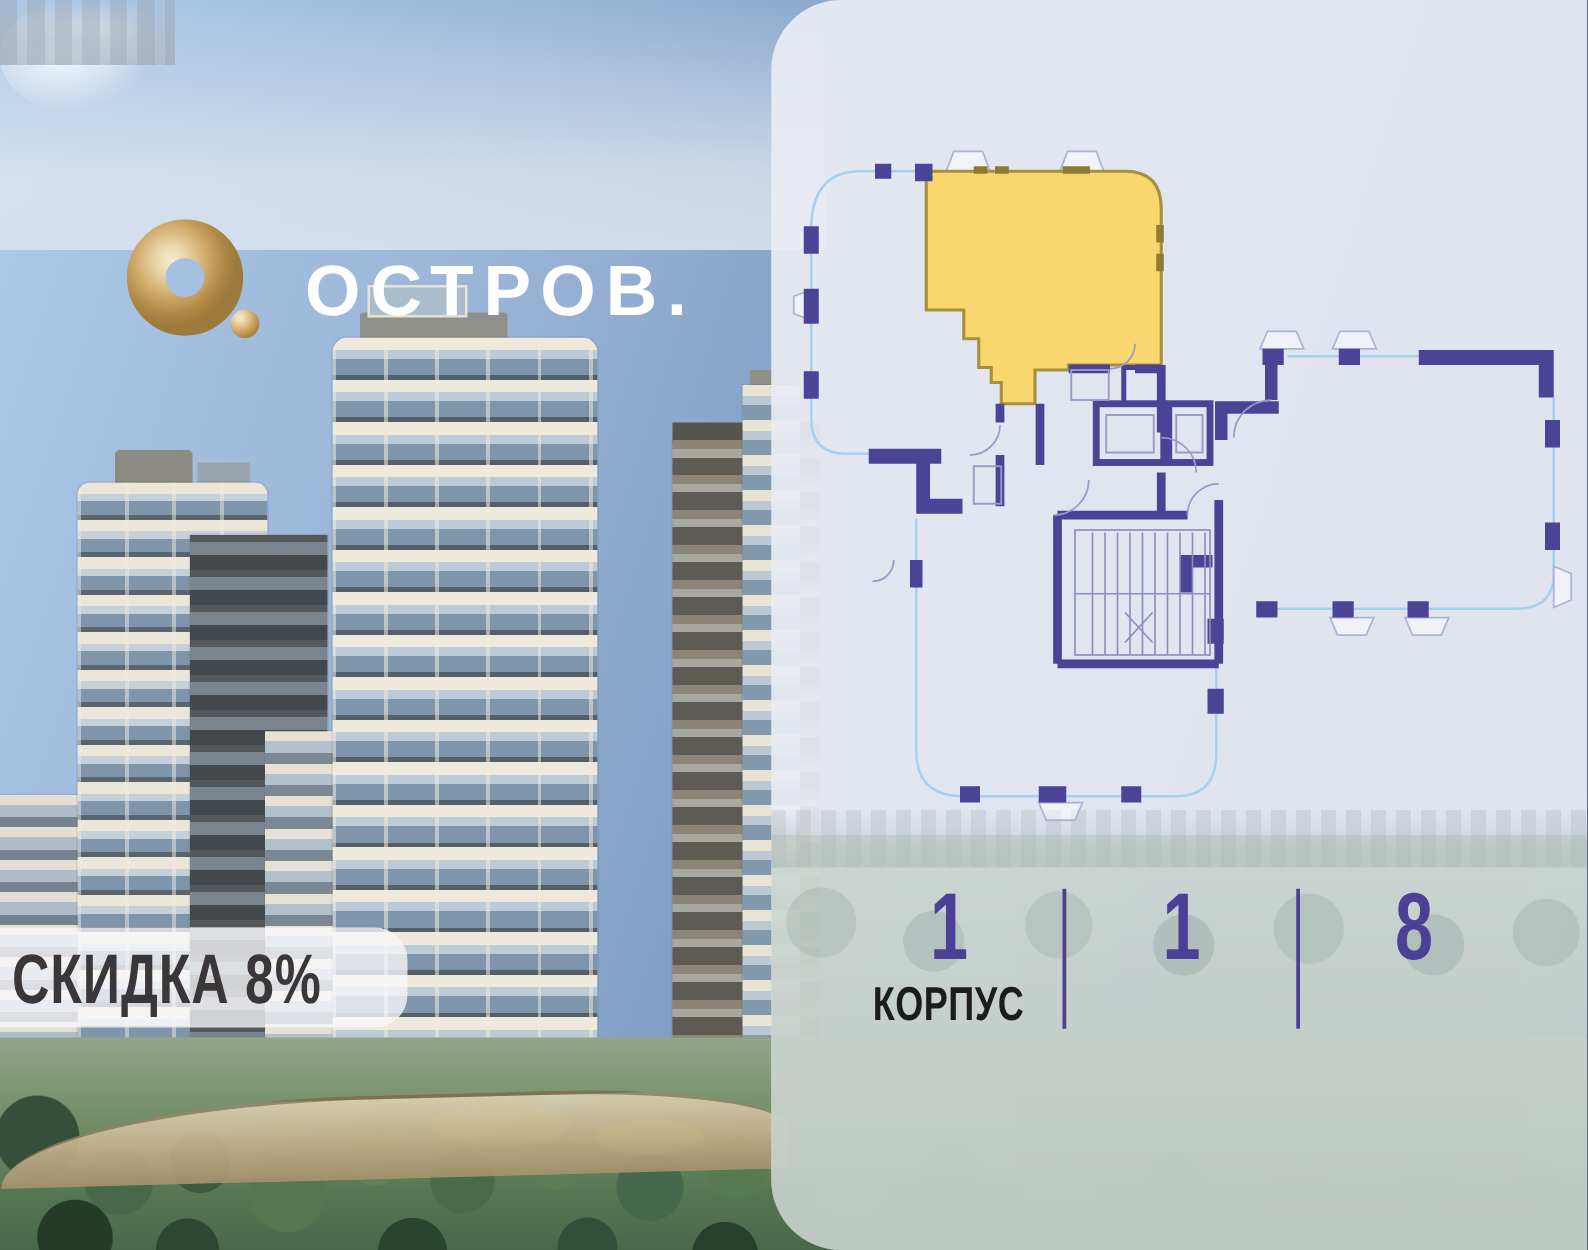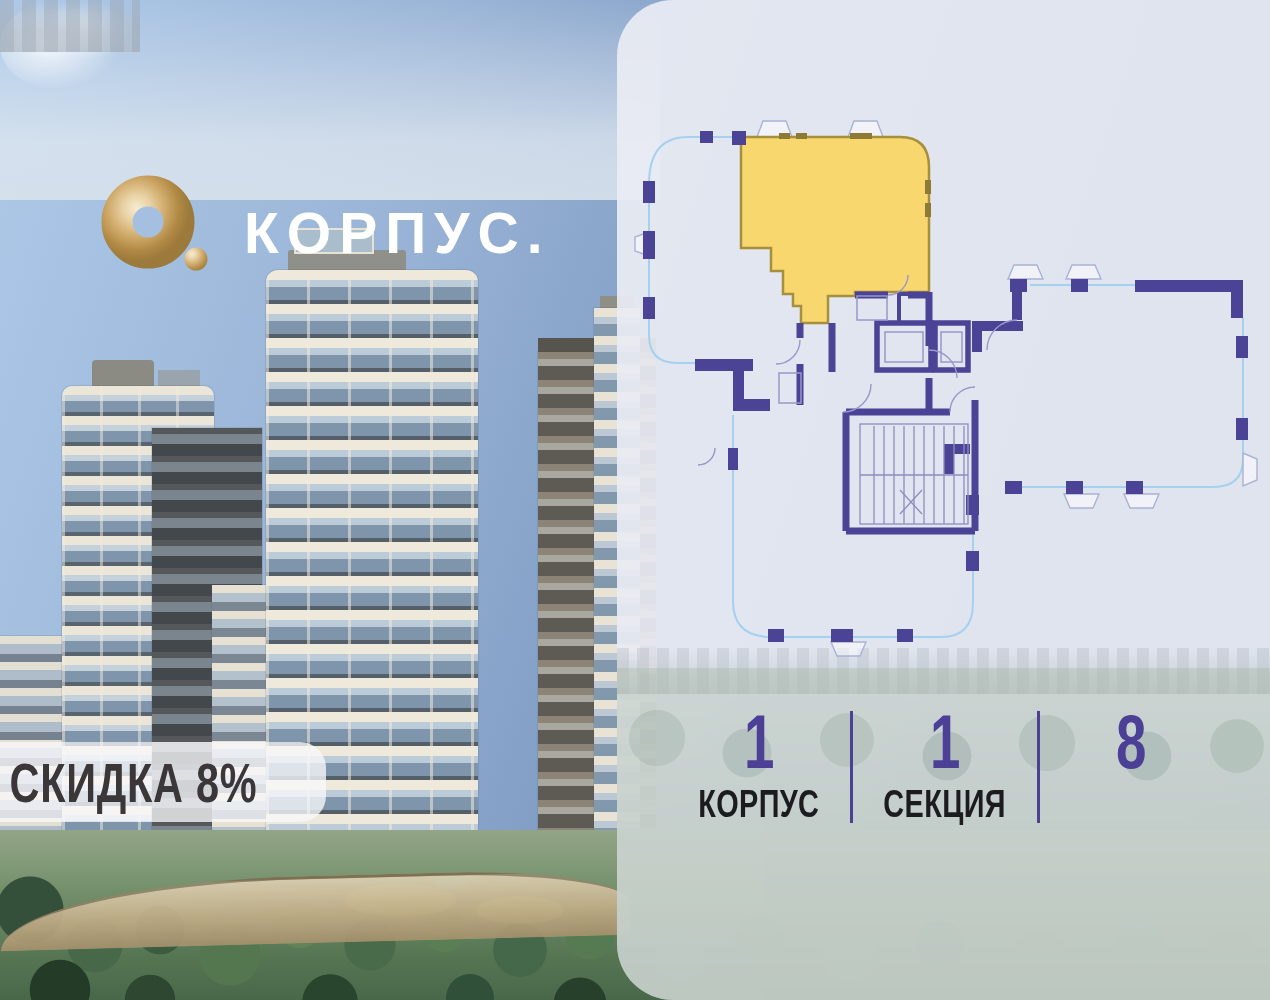--- a/index.html
+++ b/index.html
@@ -256,35 +256,34 @@
         <stop offset="0" stop-color="#f7ecd2"></stop>
         <stop offset=".25" stop-color="#e9d3a6"></stop>
         <stop offset=".55" stop-color="#cfa969"></stop>
         <stop offset=".8" stop-color="#b08944"></stop>
         <stop offset="1" stop-color="#9c7a3c"></stop>
       </radialGradient>
     </defs>
     <circle cx="52" cy="52" r="31" fill="none" stroke="url(#gg)" stroke-width="31"></circle>
     <circle cx="100" cy="89" r="11.5" fill="url(#gg)"></circle>
   </svg>
-  <div class="abs logo-text">КОРПУС.</div>
+  <div class="abs logo-text">ОСТРОВ.</div>
 
   <div class="abs badge">
     <span class="badge-text">СКИДКА 8%</span>
   </div>
 
   <div class="abs stats">
     <div class="stat">
       <span class="stat-value">1</span>
       <span class="stat-label"><span>КОРПУС</span></span>
     </div>
     <div class="vsep"></div>
     <div class="stat">
       <span class="stat-value">1</span>
-      <span class="stat-label"><span>СЕКЦИЯ</span></span>
     </div>
     <div class="vsep"></div>
     <div class="stat">
       <span class="stat-value">8</span>
     </div>
   </div>
 
 </div>
 
 </body></html>

